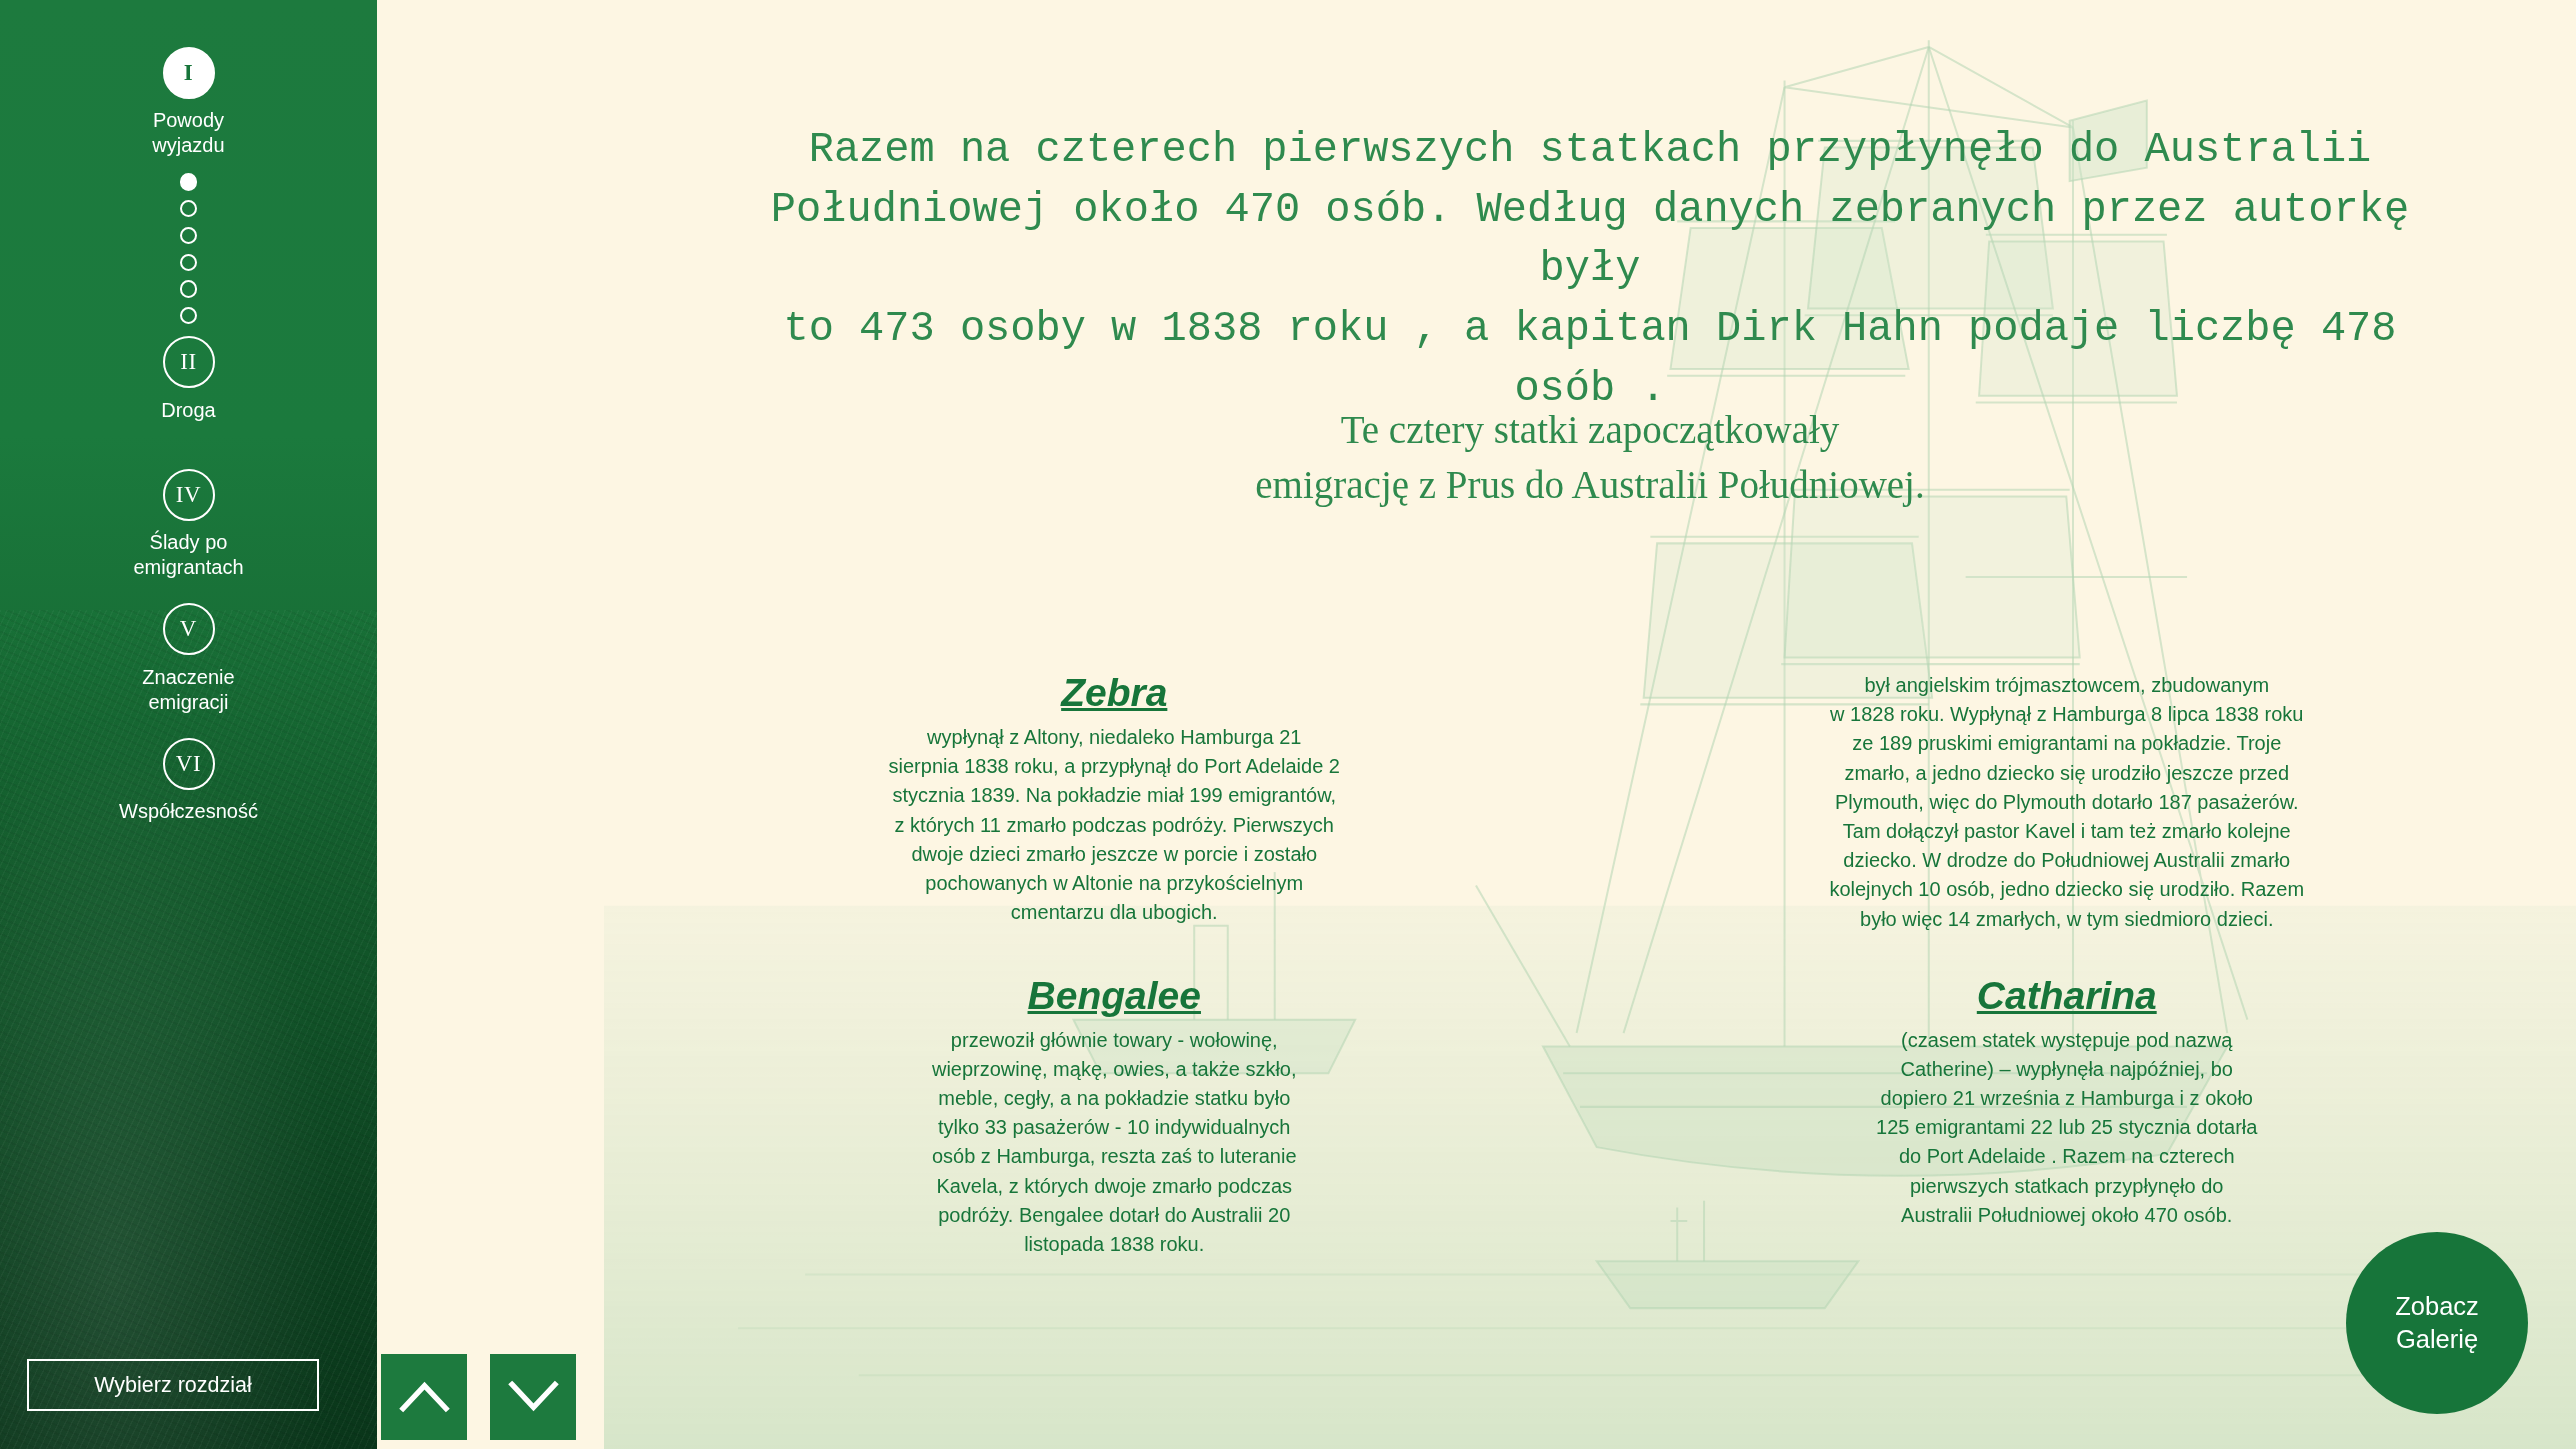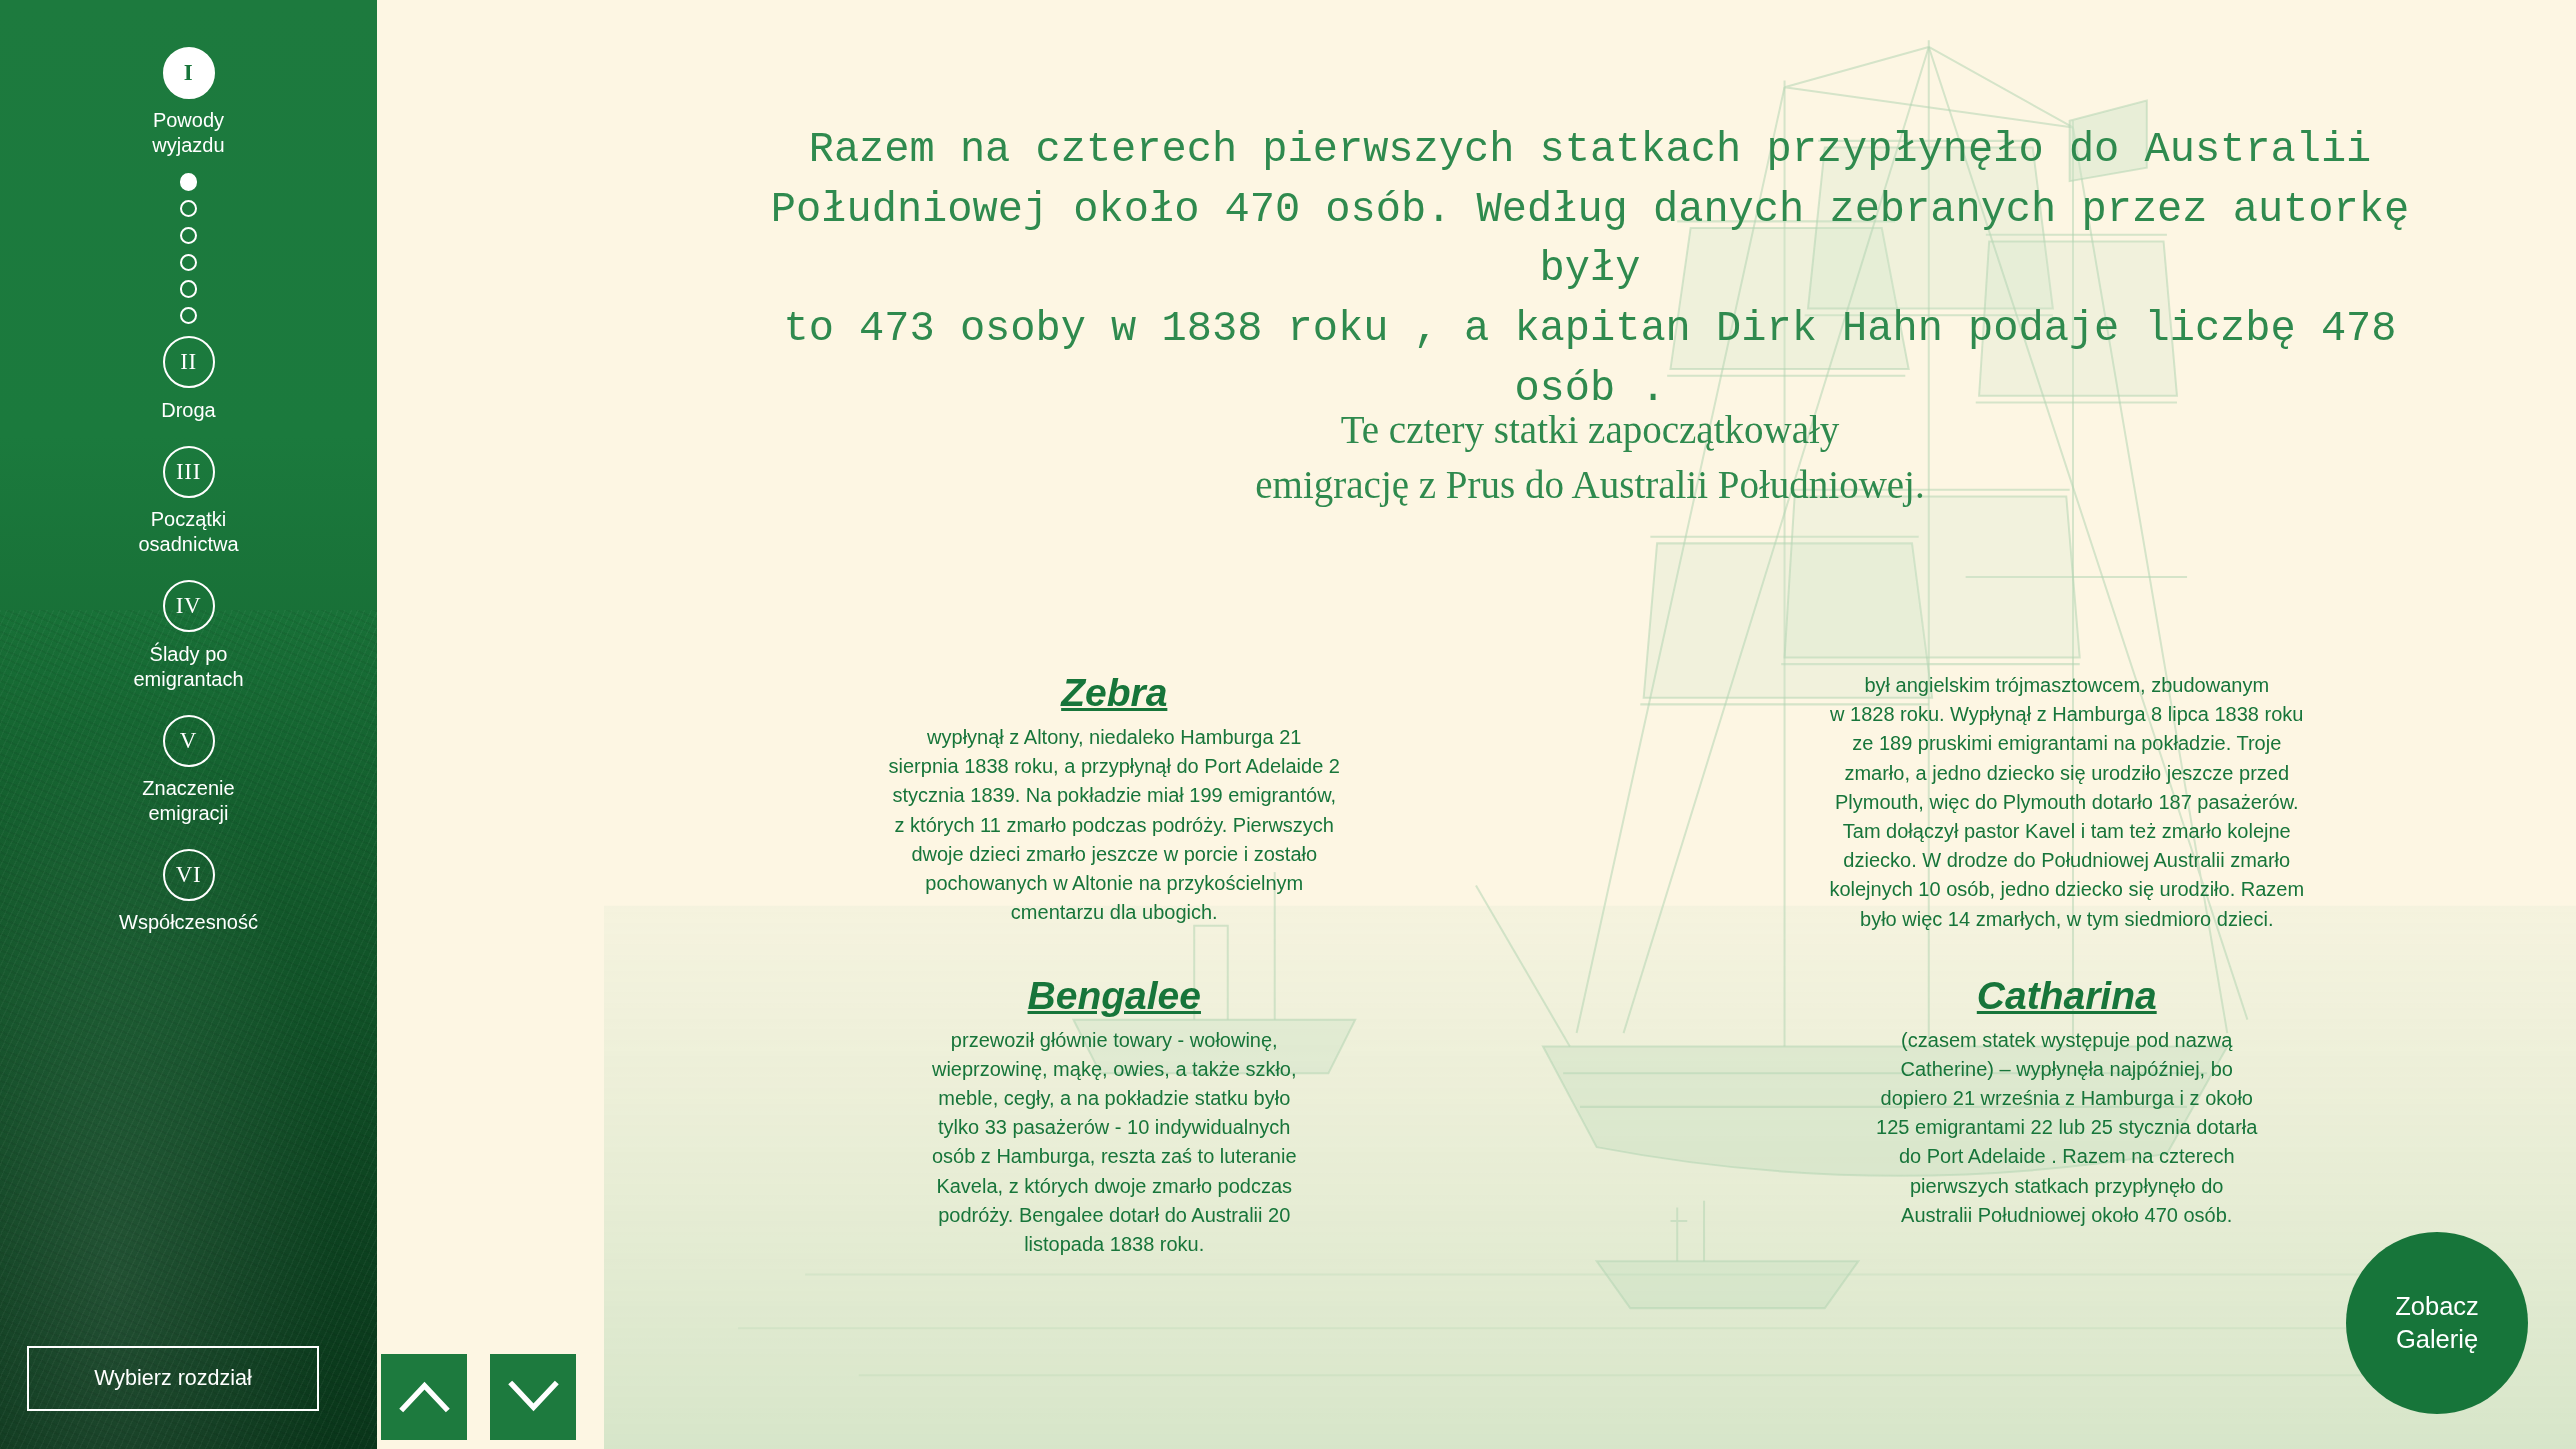--- a/index.html
+++ b/index.html
@@ -97,21 +97,21 @@
     background: transparent;
   }
   .dot.filled { background: #ffffff; }
 
   .gap-sm { height: 23px; }
 
   
   .chapter-button {
     position: absolute;
     left: 27px; bottom: 38px;
-    width: 292px; height: 65px;
+    width: 292px; height: 52px;
     border: 2px solid #ffffff;
     color: #ffffff;
     background: transparent;
     font-size: 21.5px;
     display: flex; align-items: center; justify-content: center;
     cursor: pointer;
   }
 
   
   .arrow-btn {
@@ -245,25 +245,20 @@
         <div class="dot"></div>
       </div>
 
       <div class="nav-item">
         <div class="nav-badge">II</div>
         <div class="nav-label">Droga</div>
       </div>
 
       <div class="gap-sm"></div>
 
-      <div class="nav-item">
-        <div class="nav-badge">III</div>
-        <div class="nav-label">Początki
-osadnictwa</div>
-      </div>
 
       <div class="gap-sm"></div>
 
       <div class="nav-item">
         <div class="nav-badge">IV</div>
         <div class="nav-label">Ślady po
 emigrantach</div>
       </div>
 
       <div class="gap-sm"></div>

